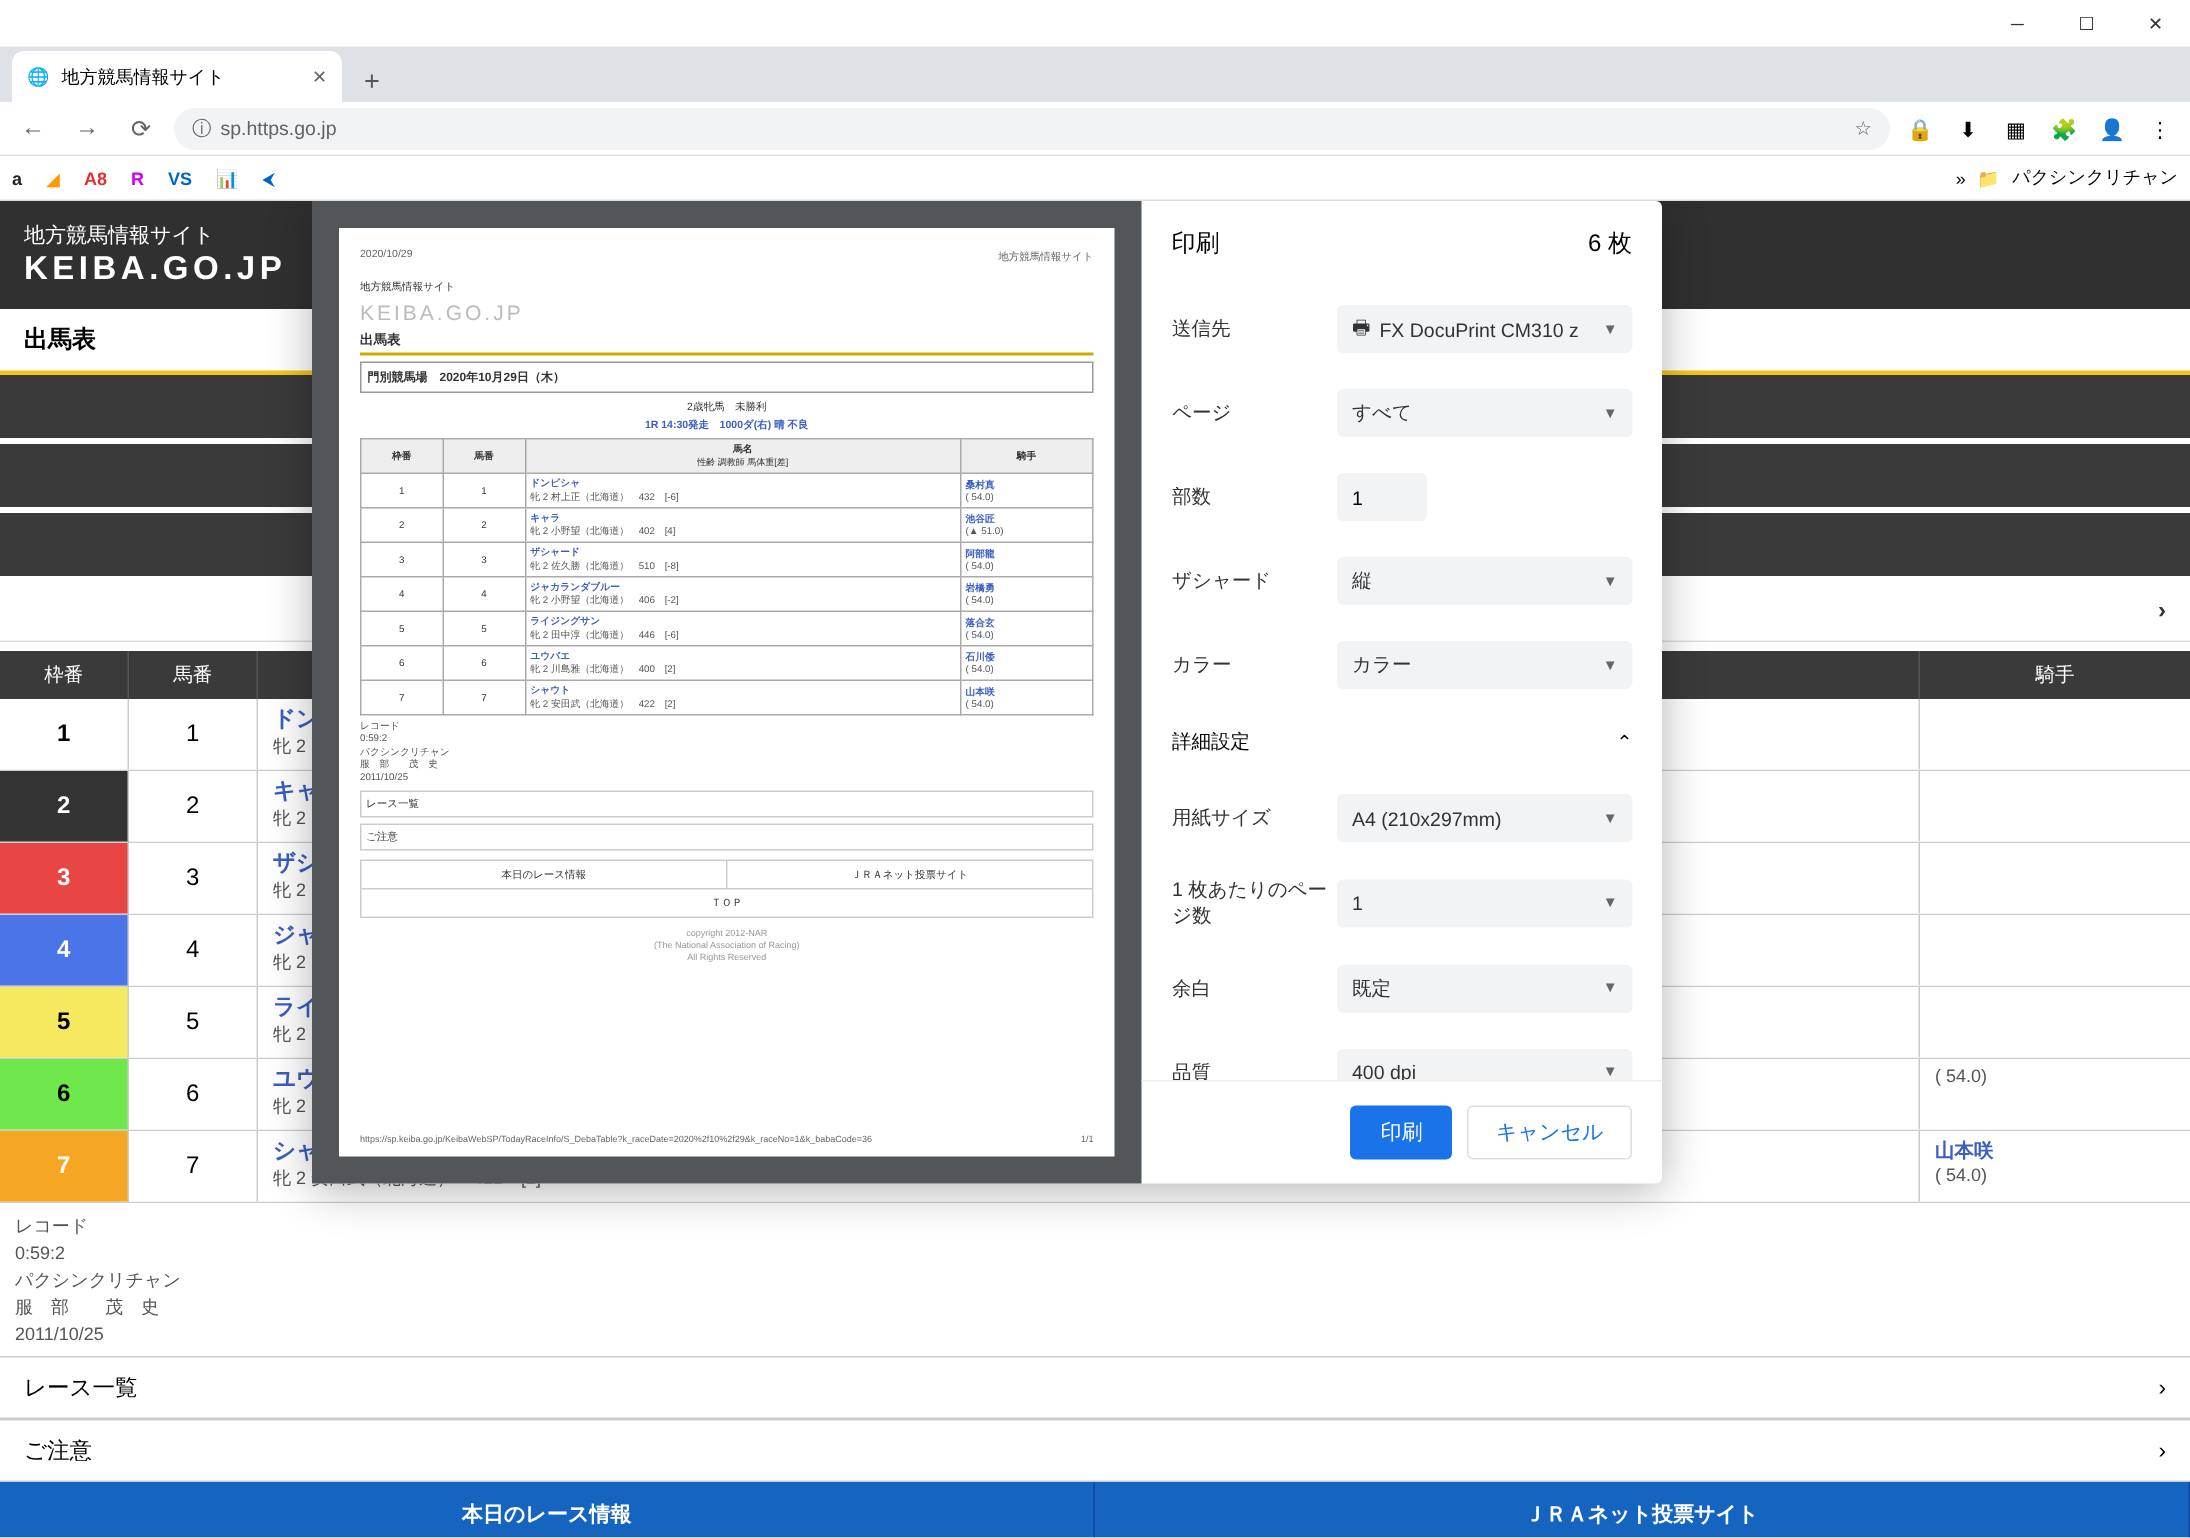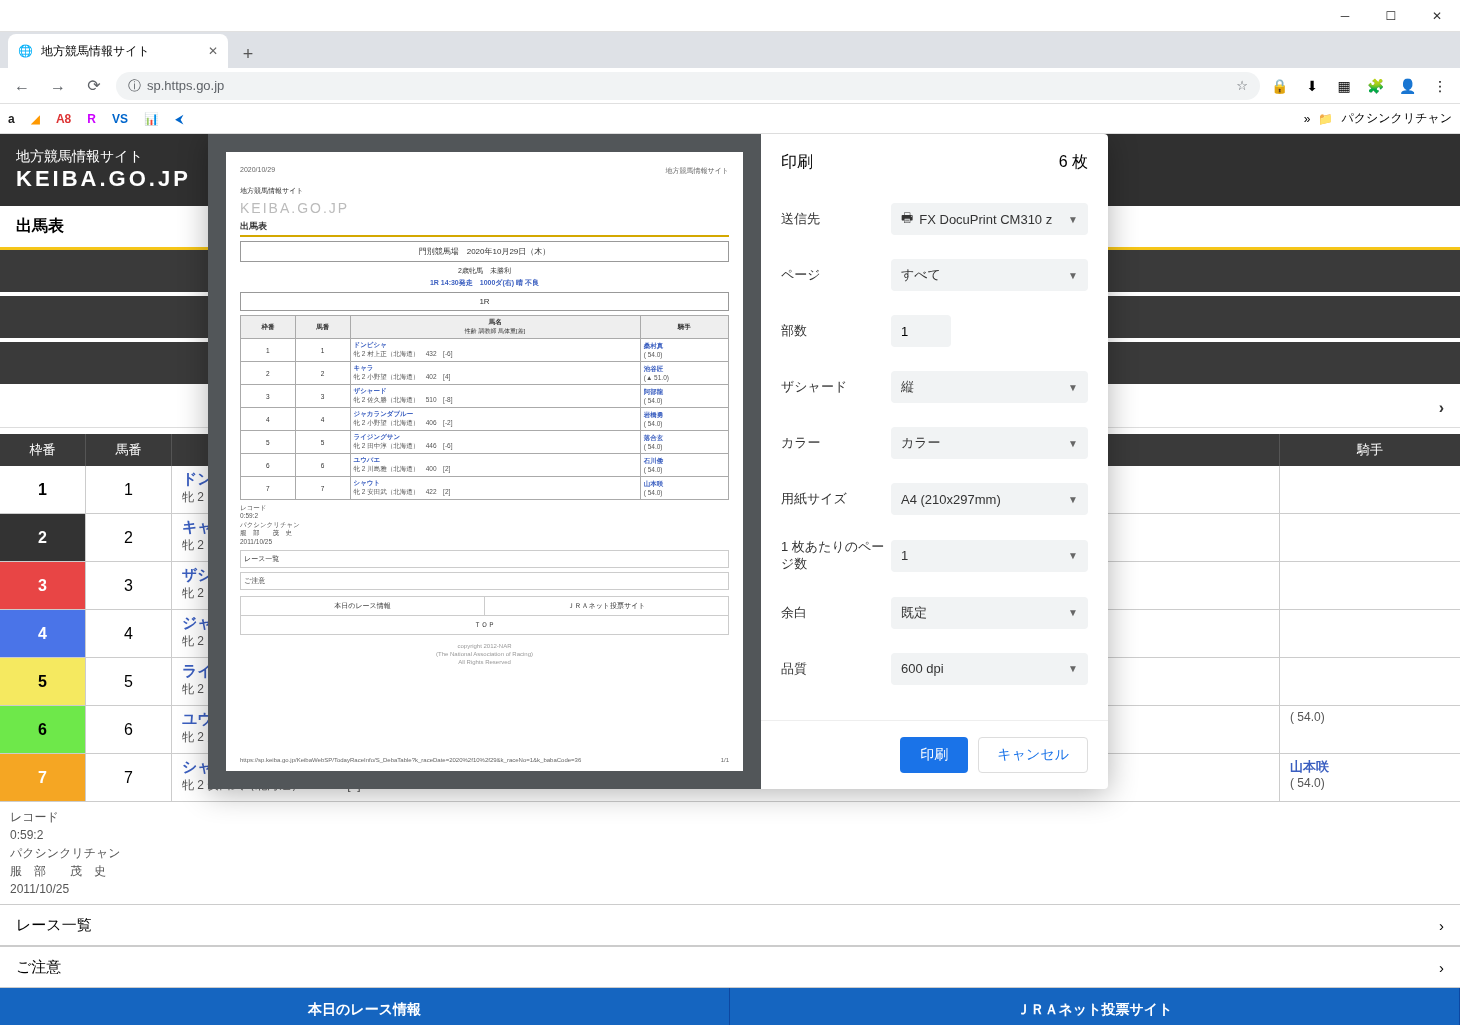--- a/index.html
+++ b/index.html
@@ -61,21 +61,21 @@
 .footerbtns { display: flex; height: 44px; }
 .fbtn { flex: 1; background: #1565c0; color: #fff; display: flex; align-items: center; justify-content: center; font-size: 14px; font-weight: bold; border-right: 1px solid #0d47a1; }
 
 
 .overlay { position: absolute; left: 208px; top: 0; width: 900px; height: 655px; background: #fff; box-shadow: 0 4px 30px rgba(0,0,0,.3); border-radius: 4px; display: flex; }
 .preview { width: 553px; background: #525659; padding: 18px; display: flex; align-items: flex-start; justify-content: center; }
 .previewpage { width: 100%; height: 100%; background: #fff; padding: 14px; font-size: 8px; color: #333; overflow: hidden; position: relative; }
 .pv-hdr { display: flex; justify-content: space-between; font-size: 7px; color: #666; }
 .pv-logo { color: #bbb; font-size: 14px; letter-spacing: 2px; margin: 4px 0; }
 .pv-shuba { font-weight: bold; font-size: 9px; border-bottom: 2px solid #d4a800; padding-bottom: 2px; margin-bottom: 4px; }
-.pv-box { border: 1px solid #999; text-align: center; padding: 4px; font-size: 8px; font-weight: normal; margin-bottom: 4px; }
+.pv-box { border: 1px solid #999; padding: 4px; font-size: 8px; font-weight: bold; margin-bottom: 4px; }
 .pv-sub { text-align: center; font-size: 7px; margin: 2px 0; }
 .pv-sub .blue { color: #3b5fc0; font-weight: bold; }
 .pv-table { width: 100%; border-collapse: collapse; font-size: 6.5px; margin-top: 4px; }
 .pv-table th, .pv-table td { border: 1px solid #aaa; padding: 2px 3px; }
 .pv-table th { background: #eee; text-align: center; }
 .pv-hn { color: #3b5fc0; font-weight: bold; }
 .pv-rec { font-size: 6.5px; color: #555; margin-top: 4px; line-height: 1.3; }
 .pv-acc { border: 1px solid #ccc; padding: 3px; font-size: 7px; margin-top: 4px; }
 .pv-btns { display: flex; border: 1px solid #ccc; margin-top: 6px; }
 .pv-btns div { flex: 1; text-align: center; padding: 4px; font-size: 7px; border-right: 1px solid #ccc; }
@@ -283,21 +283,20 @@
         <div class="pv-hdr">
           <span>2020/10/29</span>
           <span>地方競馬情報サイト</span>
         </div>
         <div style="font-size:7px;margin-top:10px">地方競馬情報サイト</div>
         <div class="pv-logo">KEIBA.GO.JP</div>
         <div class="pv-shuba">出馬表</div>
         <div class="pv-box">門別競馬場　2020年10月29日（木）</div>
         <div class="pv-sub">2歳牝馬　未勝利</div>
         <div class="pv-sub"><span class="blue">1R 14:30発走　1000ダ(右) 晴 不良</span></div>
-        <div class="pv-box" style="margin-top:4px">1R</div>
         <table class="pv-table">
           <thead>
               <tr>
             <th>枠番</th>
             <th>馬番</th>
             <th>
                   <div>馬名</div>
                   <div style="font-weight:normal;font-size:6px">性齢 調教師 馬体重[差]</div>
                 </th>
             <th>騎手</th>
@@ -408,20 +407,24 @@
               <span class="arr">▼</span>
             </div>
         </div>
         <div class="pp-row">
           <div class="pp-label">カラー</div>
           <div class="pp-sel">
               <span>カラー</span>
               <span class="arr">▼</span>
             </div>
         </div>
+        <div class="pp-acc">
+          <span>詳細設定</span>
+            <span>⌃</span>
+        </div>
         <div class="pp-row">
           <div class="pp-label">用紙サイズ</div>
           <div class="pp-sel">
               <span>A4 (210x297mm)</span>
               <span class="arr">▼</span>
             </div>
         </div>
         <div class="pp-row">
           <div class="pp-label" style="line-height:1.3">1 枚あたりのページ数</div>
           <div class="pp-sel">
@@ -432,21 +435,21 @@
         <div class="pp-row">
           <div class="pp-label">余白</div>
           <div class="pp-sel">
               <span>既定</span>
               <span class="arr">▼</span>
             </div>
         </div>
         <div class="pp-row">
           <div class="pp-label">品質</div>
           <div class="pp-sel">
-              <span>600 dpi</span>
+              <span>400 dpi</span>
               <span class="arr">▼</span>
             </div>
         </div>
       </div>
       <div class="pp-foot">
         <button class="btn-print">印刷</button>
         <button class="btn-cancel">キャンセル</button>
       </div>
     </div>
   </div>

